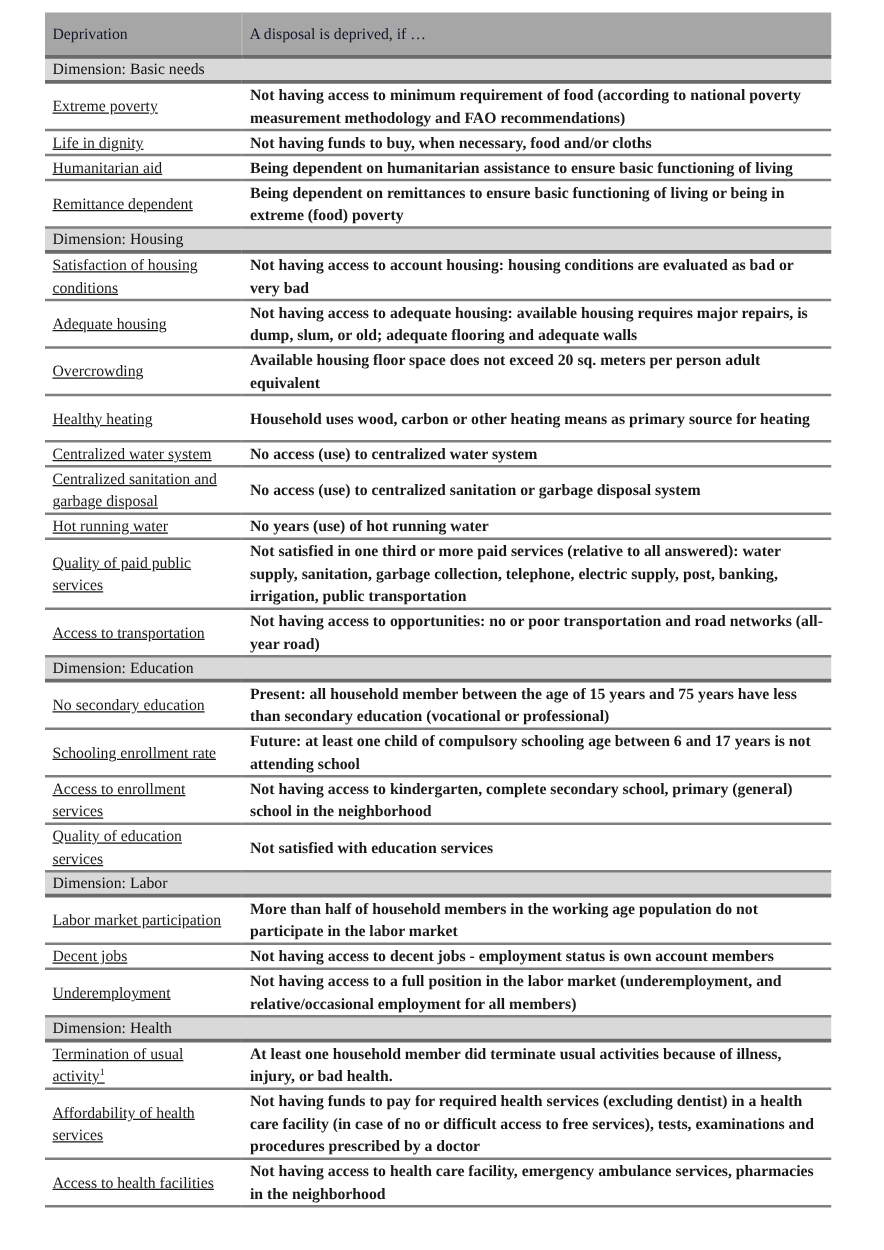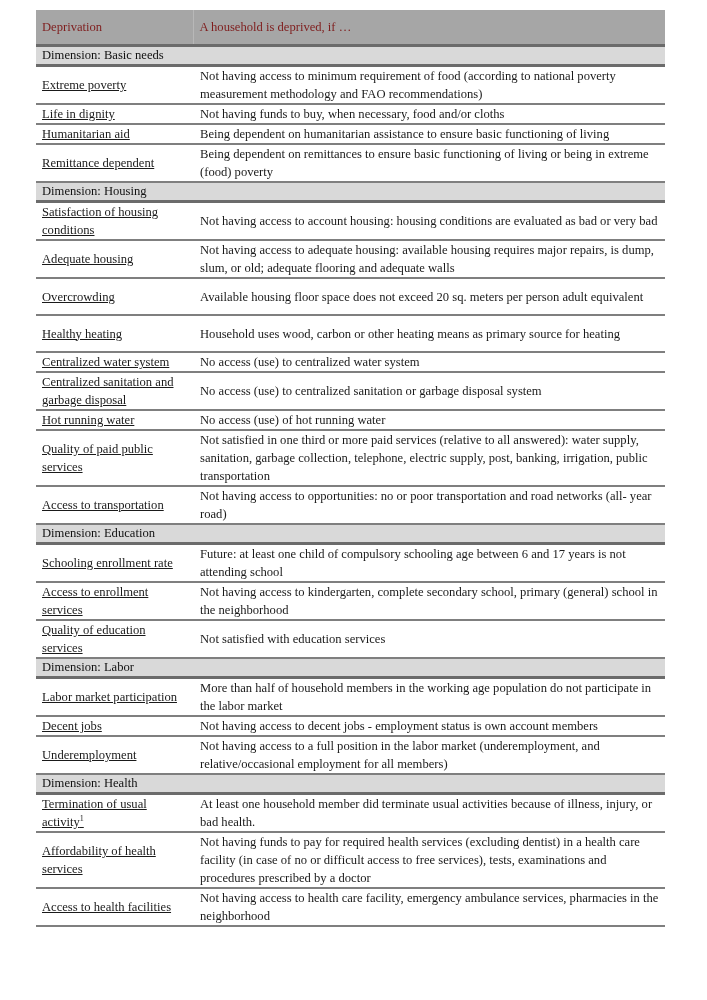--- a/index.html
+++ b/index.html
@@ -34,35 +34,35 @@
   table.dep td {
     padding: 0 4px 0 6px;
     text-align: left;
     vertical-align: middle;
     font-weight: normal;
     border-bottom: 2px solid #7f7f7f;
   }
   table.dep thead th {
     background: #a6a6a6;
     height: 34px;
-    color: #7f1d1d;
+    color: #0f172a;
     border-bottom: 3px solid #6b6b6b;
   }
   table.dep thead th.h1 {
     border-right: 1px solid #b8b8b8;
   }
   table.dep tr.dim td {
     background: #d9d9d9;
     height: 17px;
     line-height: 17px;
     color: #111;
     border-bottom: 3px solid #6b6b6b;
   }
   table.dep td.name { padding-left: 6px; text-decoration: underline; }
-  table.dep td.desc { padding-left: 7px; padding-right: 6px; }
+  table.dep td.desc { padding-left: 7px; padding-right: 6px; font-weight: bold; }
   table.dep tr.r1 td { height: 16px; }
   table.dep tr.r2 td { height: 35px; }
   table.dep tr.r3 td { height: 53px; }
   sup.fn {
     font-size: 8px;
     line-height: 0;
     vertical-align: super;
   }
 </style>
 </head>
@@ -70,21 +70,21 @@
 
 <div class="doc">
   <table class="dep">
     <colgroup>
         <col class="c1">
         <col class="c2">
       </colgroup>
     <thead>
       <tr>
         <th class="h1">Deprivation</th>
-        <th class="h2">A household is deprived, if …</th>
+        <th class="h2">A disposal is deprived, if …</th>
       </tr>
     </thead>
     <tbody>
 
       <tr class="dim">
         <td colspan="2">Dimension: Basic needs</td>
       </tr>
       <tr class="r2">
         <td class="name">Extreme poverty</td>
         <td class="desc">Not having access to minimum requirement of food (according to national poverty measurement methodology and FAO recommendations)</td>
@@ -124,35 +124,39 @@
       <tr class="r1">
         <td class="name">Centralized water system</td>
         <td class="desc">No access (use) to centralized water system</td>
       </tr>
       <tr class="r2">
         <td class="name">Centralized sanitation and garbage disposal</td>
         <td class="desc">No access (use) to centralized sanitation or garbage disposal system</td>
       </tr>
       <tr class="r1">
         <td class="name">Hot running water</td>
-        <td class="desc">No access (use) of hot running water</td>
+        <td class="desc">No years (use) of hot running water</td>
       </tr>
       <tr class="r3">
         <td class="name">Quality of paid public services</td>
         <td class="desc">Not satisfied in one third or more paid services (relative to all answered): water supply, sanitation, garbage collection, telephone, electric supply, post, banking, irrigation, public transportation</td>
       </tr>
       <tr class="r2">
         <td class="name">Access to transportation</td>
         <td class="desc">Not having access to opportunities: no or poor transportation and road networks (all- year road)</td>
       </tr>
 
       <tr class="dim">
         <td colspan="2">Dimension: Education</td>
       </tr>
       <tr class="r2">
+        <td class="name">No secondary education</td>
+        <td class="desc">Present: all household member between the age of 15 years and 75 years have less than secondary education (vocational or professional)</td>
+      </tr>
+      <tr class="r2">
         <td class="name">Schooling enrollment rate</td>
         <td class="desc">Future: at least one child of compulsory schooling age between 6 and 17 years is not attending school</td>
       </tr>
       <tr class="r2">
         <td class="name">Access to enrollment services</td>
         <td class="desc">Not having access to kindergarten, complete secondary school, primary (general) school in the neighborhood</td>
       </tr>
       <tr class="r2">
         <td class="name">Quality of education services</td>
         <td class="desc">Not satisfied with education services</td>

